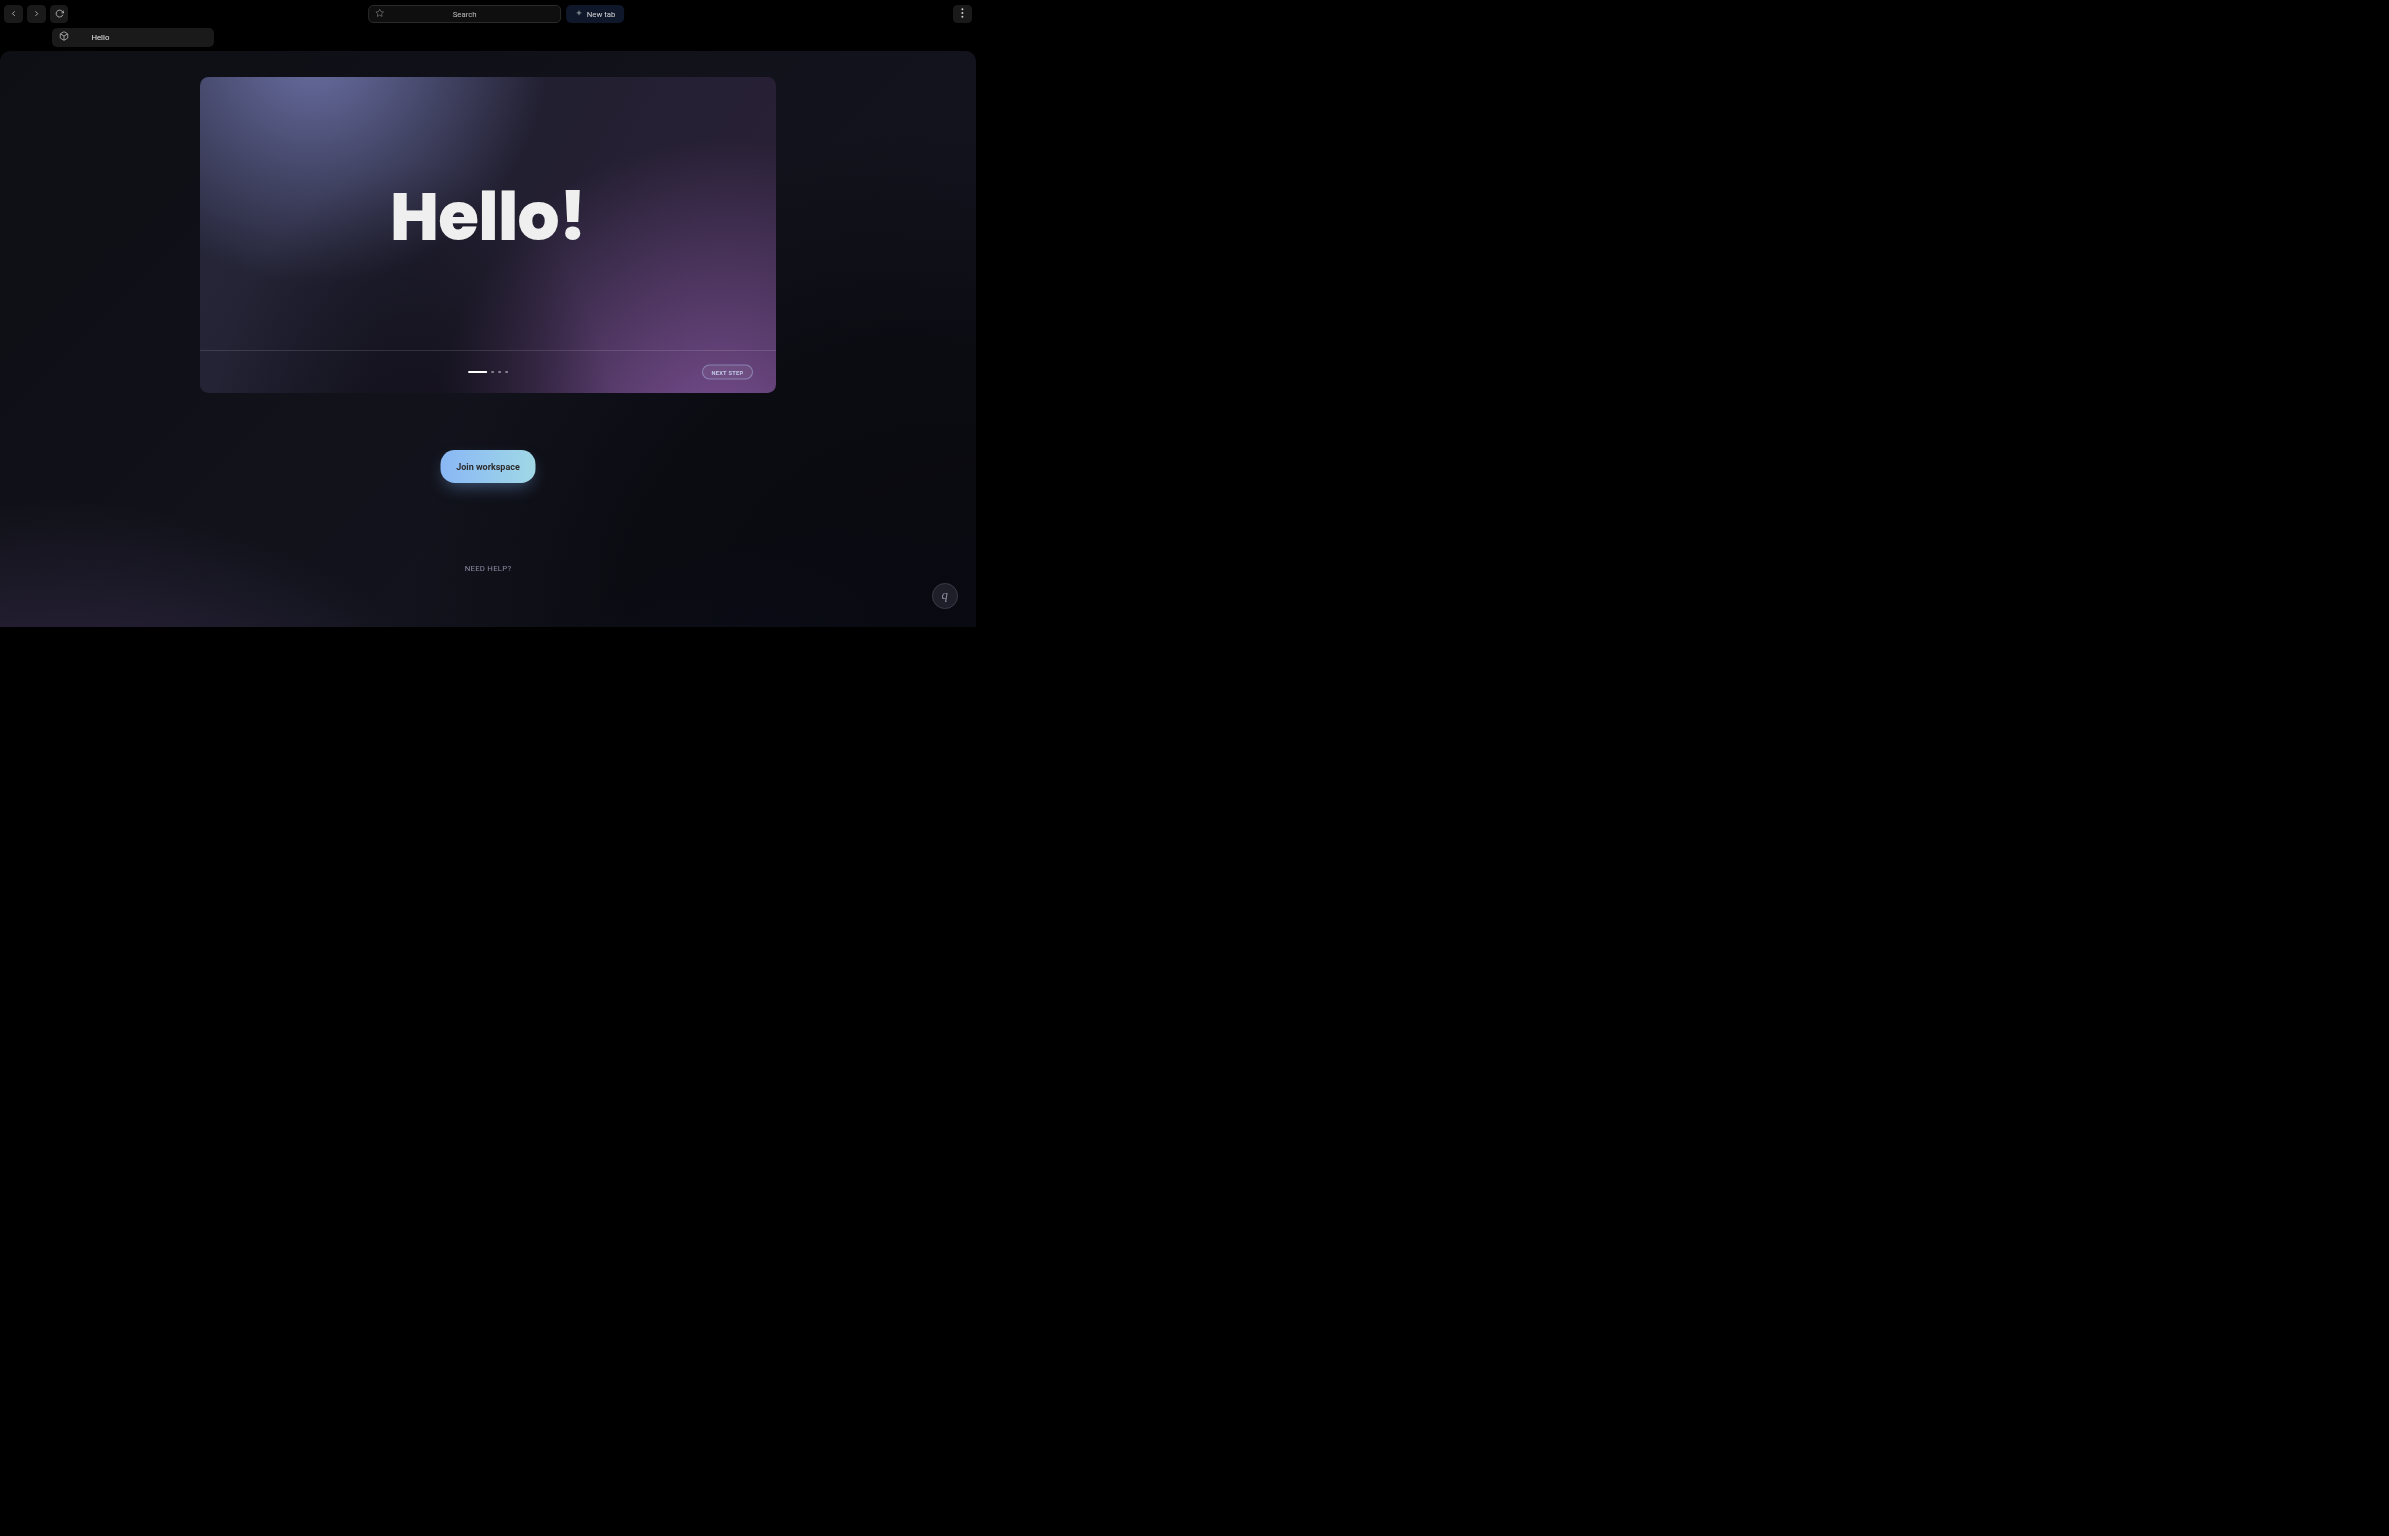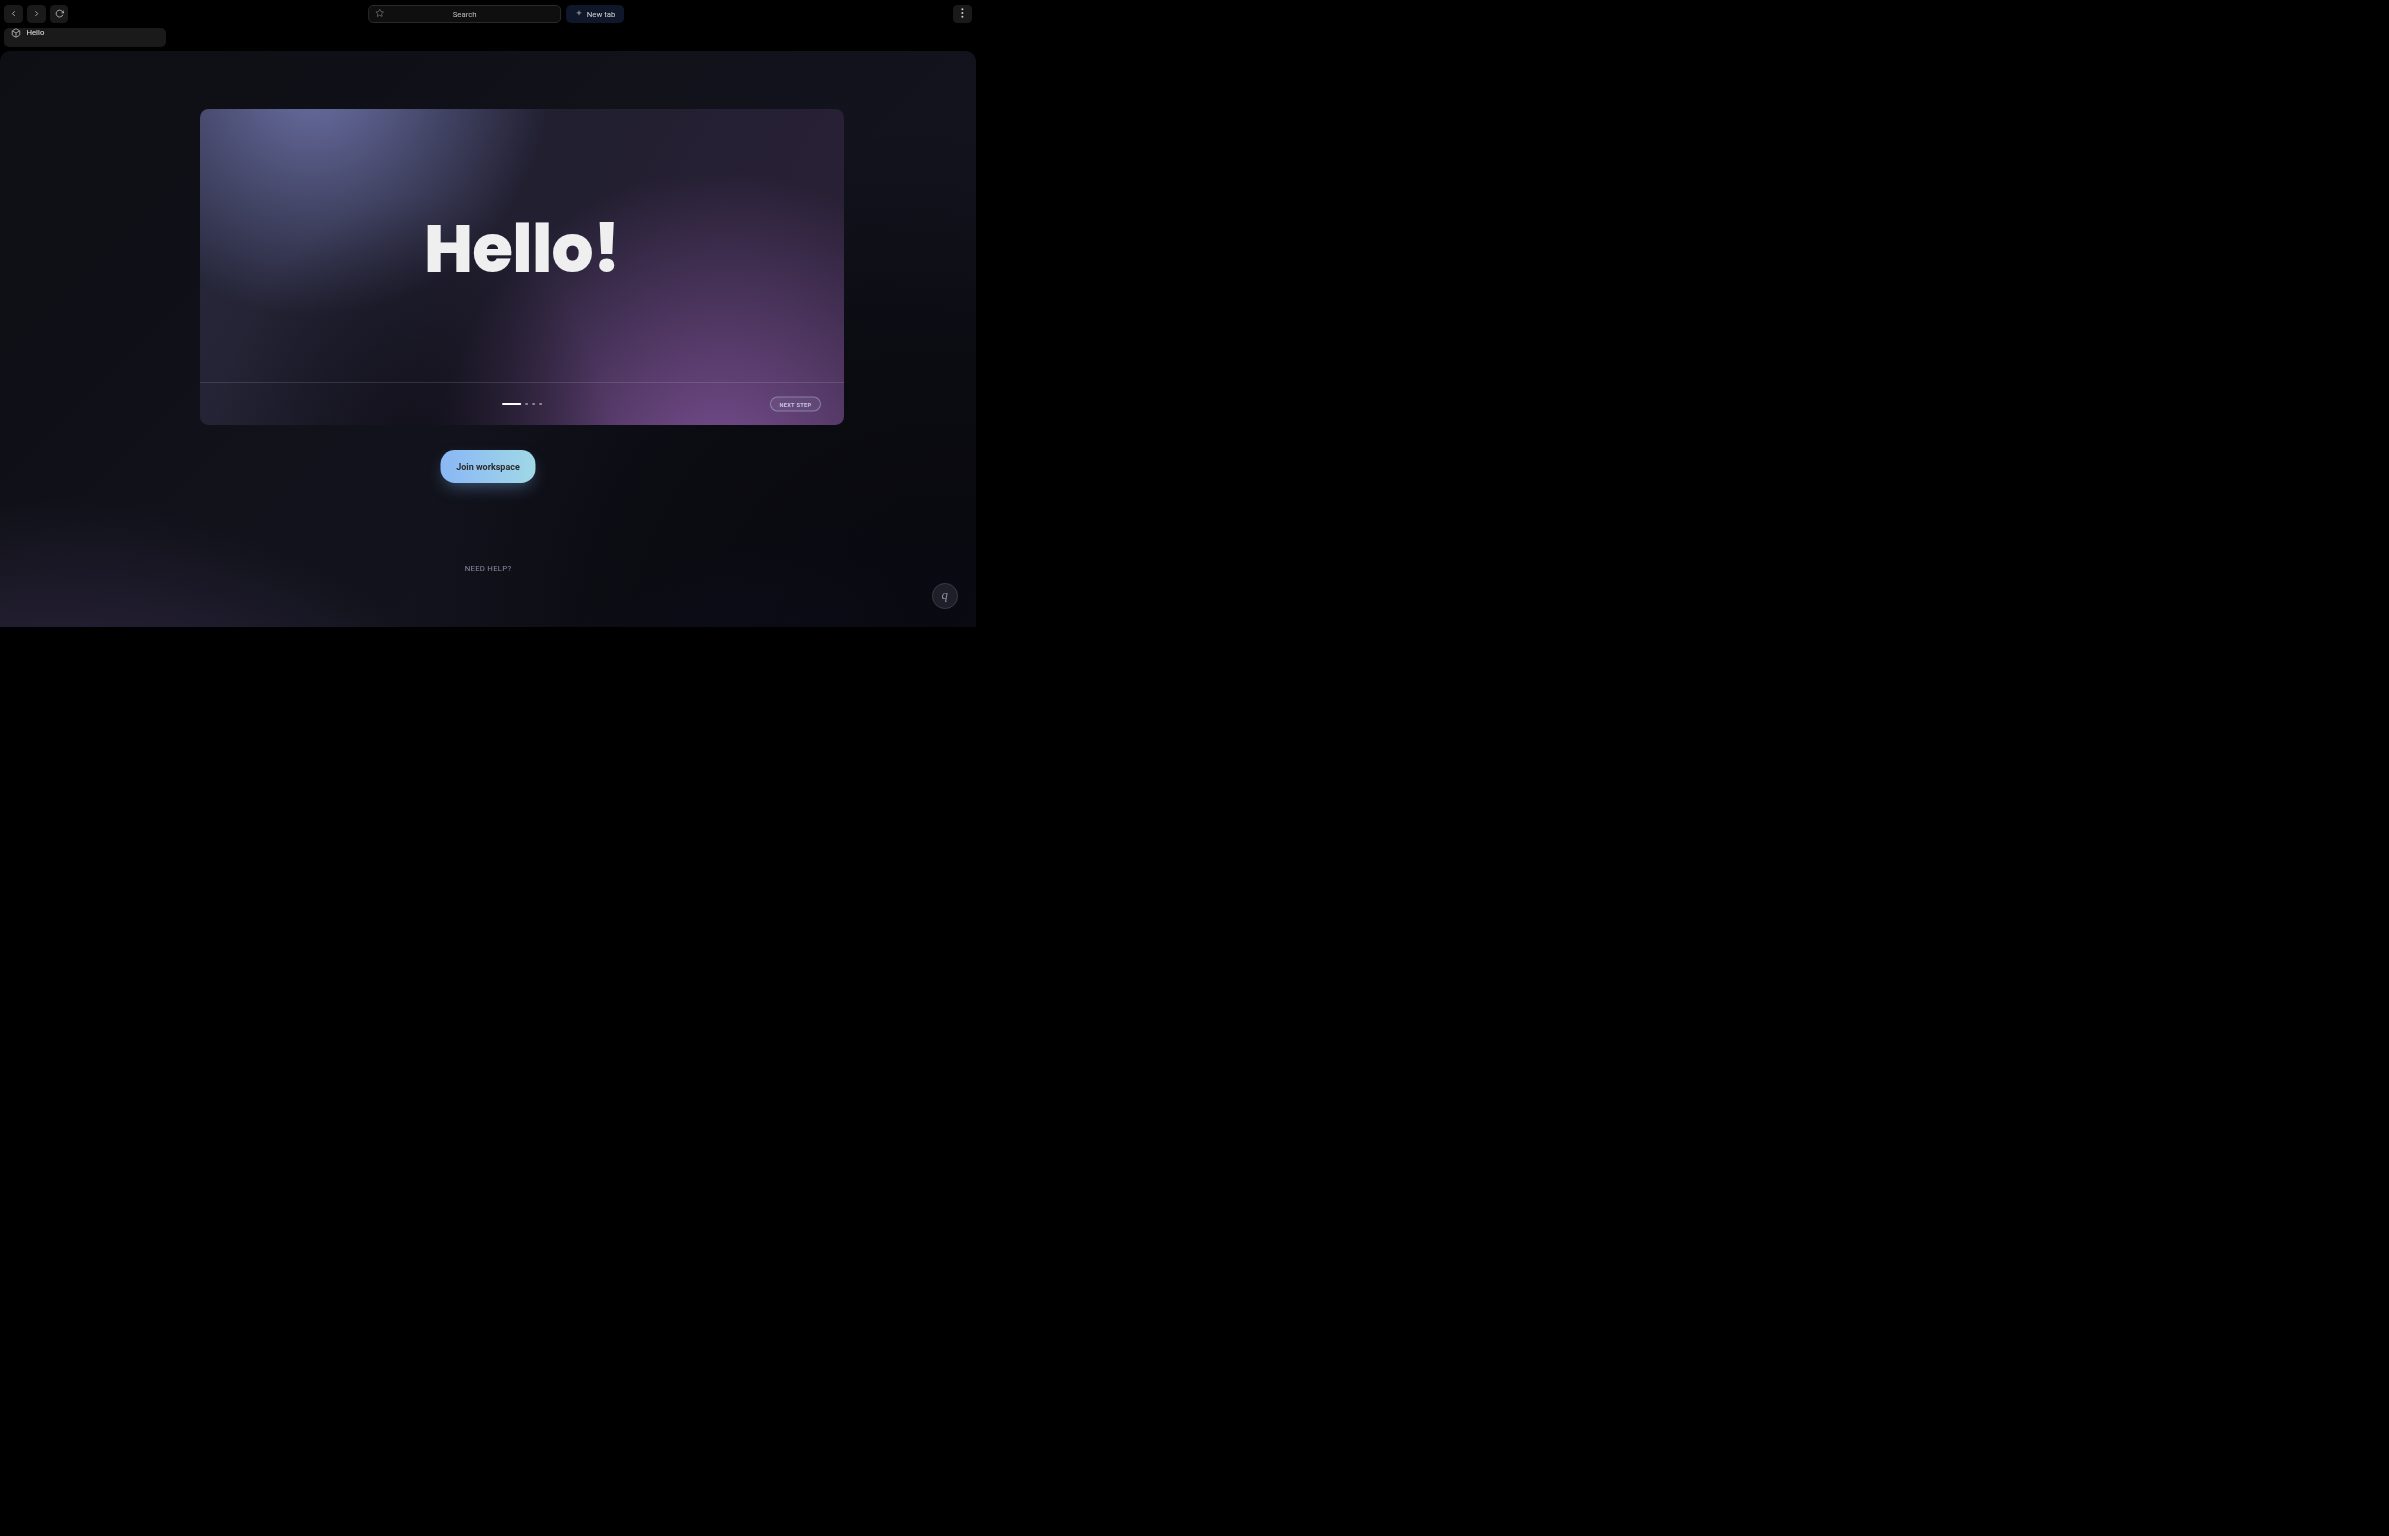--- a/index.html
+++ b/index.html
@@ -66,22 +66,22 @@
   .kebab svg{width:2.8px;height:10px;fill:#cfcfcf}
 
   
   .tab-strip{
     position:absolute;top:var(--top-h);left:0;right:0;height:var(--tab-h);
     display:flex;align-items:center;padding:0 4.3px;gap:4.3px;
     background:#000;
   }
   .tab{
     height:18.5px;width:162px;border-radius:5px;background:#1a1a1a;
-    display:flex;gap:5px;padding:0 7.1px;
-    font-size:7.8px;color:#e8e8e8;cursor:pointer;
+    display:flex;align-items:center;gap:22px;padding:0 7.1px;
+    font-size:7.8px;color:#e8e8e8;cursor:pointer;margin-left:48px;
   }
   .tab svg{width:10px;height:10px;stroke:#d3d3d3;fill:none;stroke-width:1.7}
 
   
   .content{
     position:absolute;top:51px;left:0;right:0;bottom:0;
     border-top-left-radius:10px;border-top-right-radius:10px;
     overflow:hidden;
     background:
       radial-gradient(747px 640px at 903px 818px, #1a2a5a 0%, rgba(26,42,90,0.0) 58%),
@@ -90,21 +90,21 @@
   }
   
   .content::before{
     content:"";position:absolute;width:1067px;height:1067px;border-radius:50%;
     left:398px;top:71px;
     background:radial-gradient(circle at 50% 50%, rgba(6,6,10,0.85) 0%, rgba(6,6,10,0.6) 40%, rgba(6,6,10,0) 70%);
   }
 
   
   .card{
-    position:absolute;left:200px;top:58px;width:644px;height:316px;
+    position:absolute;left:200px;top:26px;width:576px;height:316px;
     border-radius:var(--card-radius);
     overflow:hidden;
     background:
       radial-gradient(427px 427px at 114px -28.4px, #6a6fa3 0%, rgba(106,111,163,0.0) 55%),
       radial-gradient(462px 498px at 519px 370px, #7a4f92 0%, rgba(122,79,146,0.0) 62%),
       linear-gradient(120deg,#27283b 0%,#211f30 45%, #2c2138 100%);
   }
   .card::after{
     content:"";position:absolute;inset:0;
     background:radial-gradient(341px 498px at 213px 384px, rgba(6,5,10,0.65) 0%, rgba(6,5,10,0) 60%);

